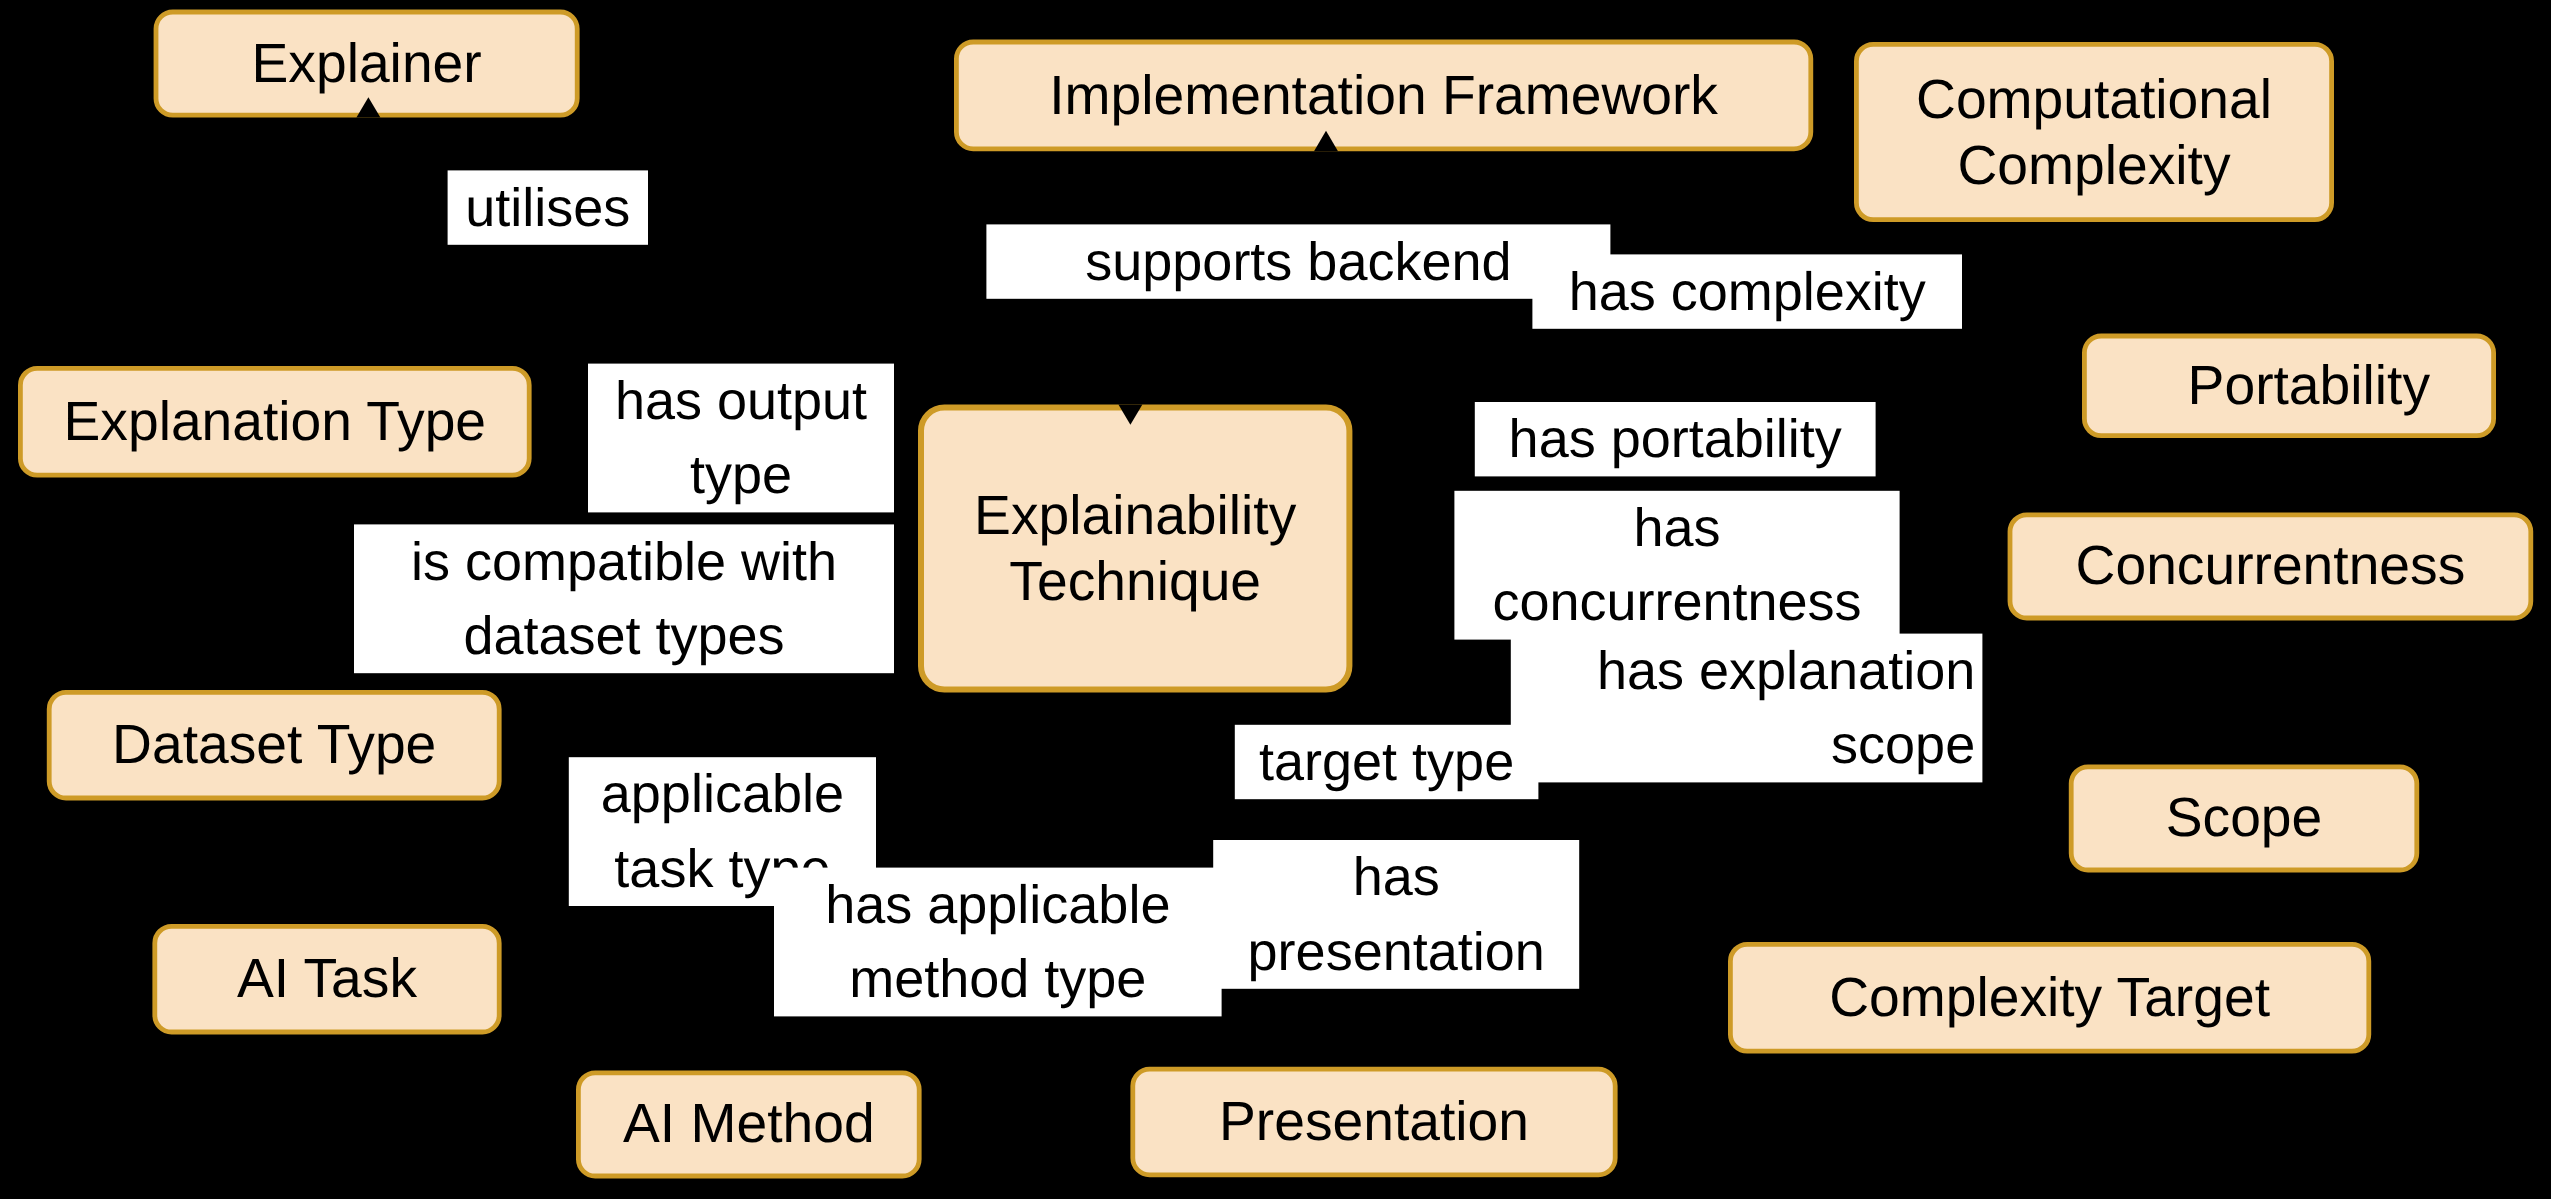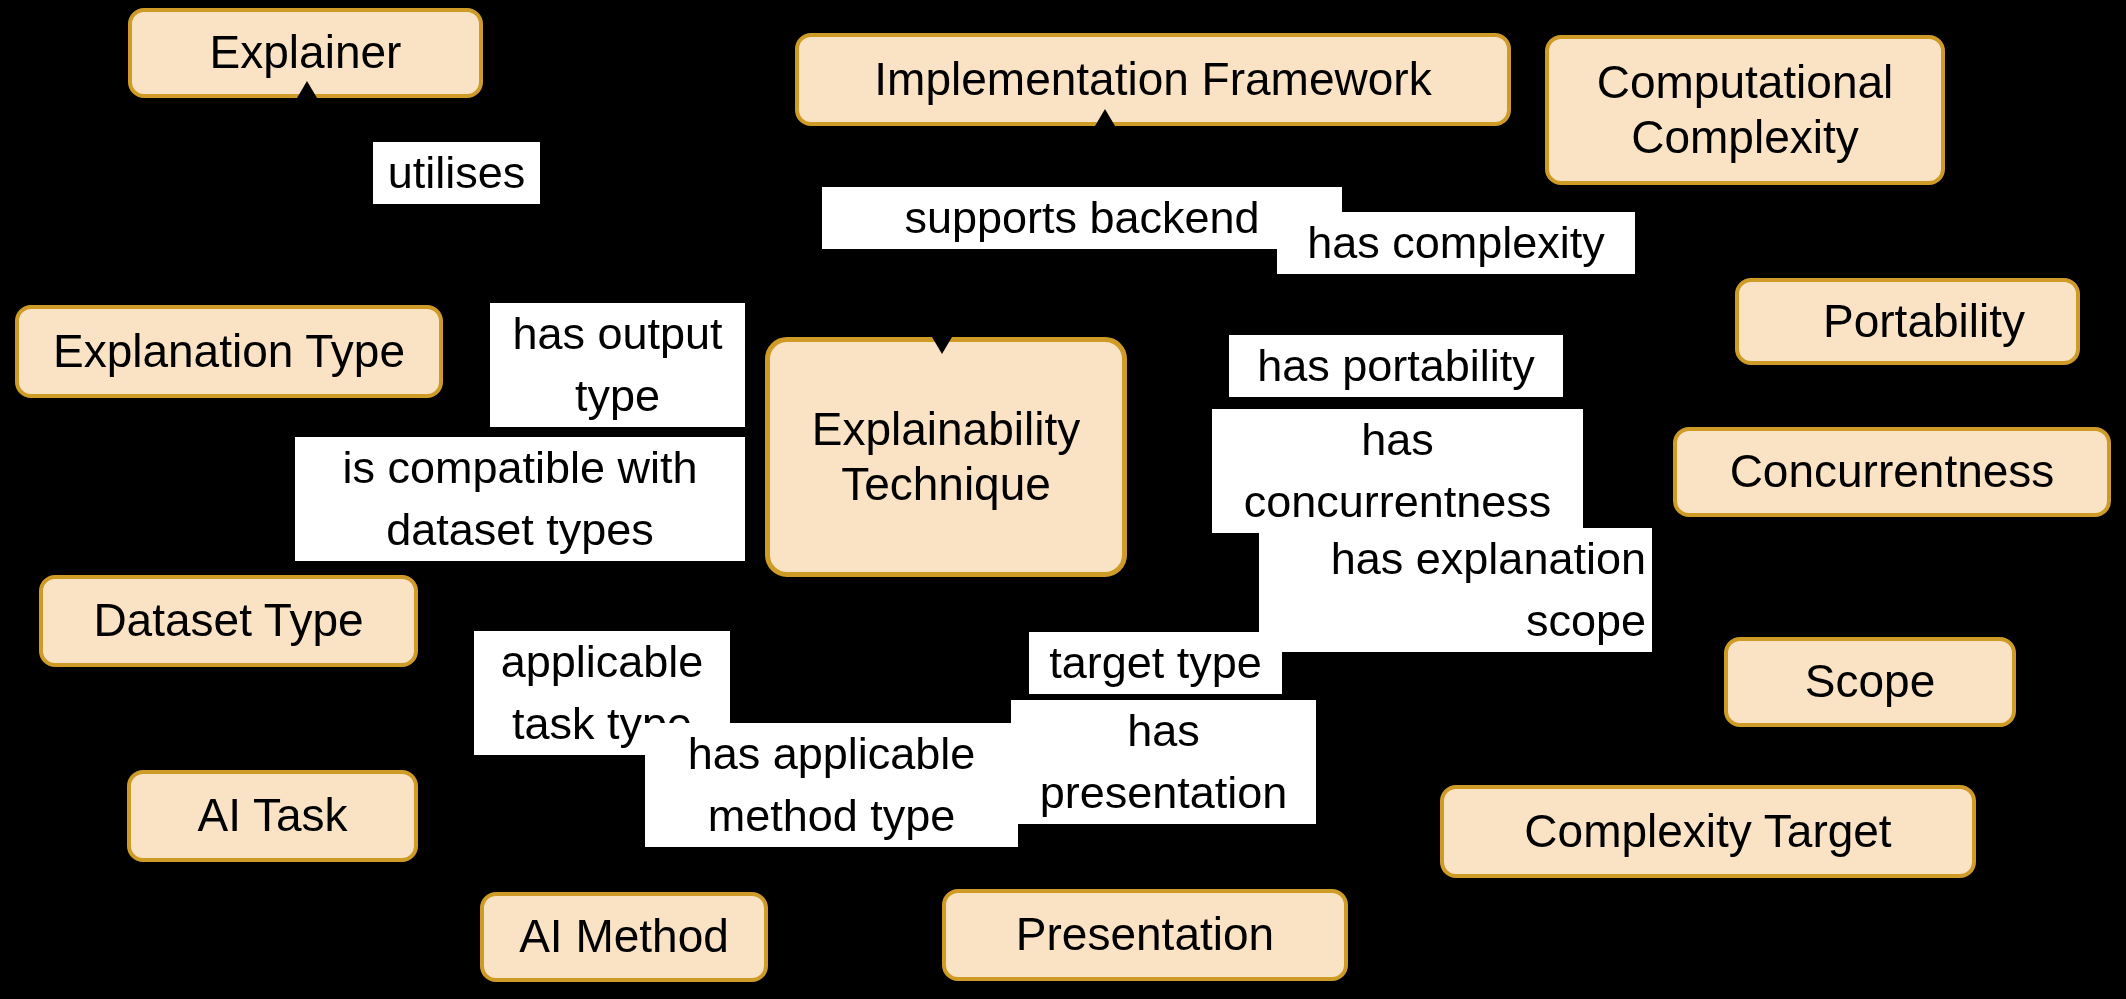--- a/index.html
+++ b/index.html
@@ -94,21 +94,21 @@
   <div class="elabel" style="left:490px; top:303px; width:255px;">has output type</div>
 
   <div class="elabel" style="left:295px; top:437px; width:450px;">is compatible with dataset types</div>
 
   <div class="elabel" style="left:1229px; top:335px; width:334px;">has portability</div>
 
   <div class="elabel" style="left:1212px; top:409px; width:371px;">has concurrentness</div>
 
   <div class="elabel" style="left:1259px; top:528px; width:393px;text-align:right;">has explanation scope</div>
 
-  <div class="elabel" style="left:1029px; top:604px; width:253px;margin-top:28px;">target type</div>
+  <div class="elabel" style="left:1029px; top:604px; width:253px;">target type</div>
 
   <div class="elabel" style="left:474px; top:600px; width:256px;margin-top:31px;">applicable task type</div>
 
   <div class="elabel" style="left:645px; top:723px; width:373px;">has applicable method type</div>
 
   <div class="elabel" style="left:1011px; top:700px; width:305px;">has presentation</div>
 
   <div class="notch notch-up" style="left:297px; top:81px;"></div>
   <div class="notch notch-up" style="left:1095px; top:109px;"></div>
   <div class="notch notch-down" style="left:932px; top:337px;"></div>

